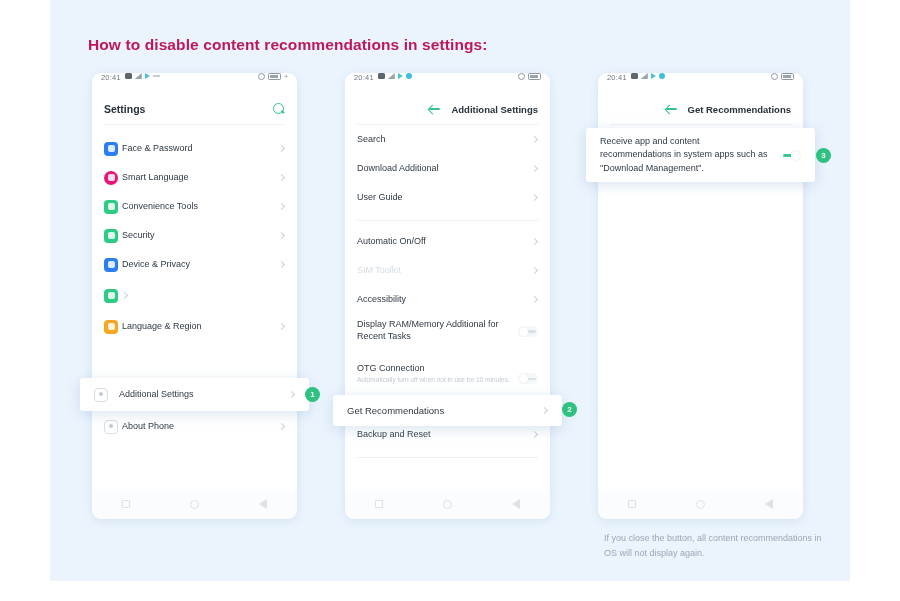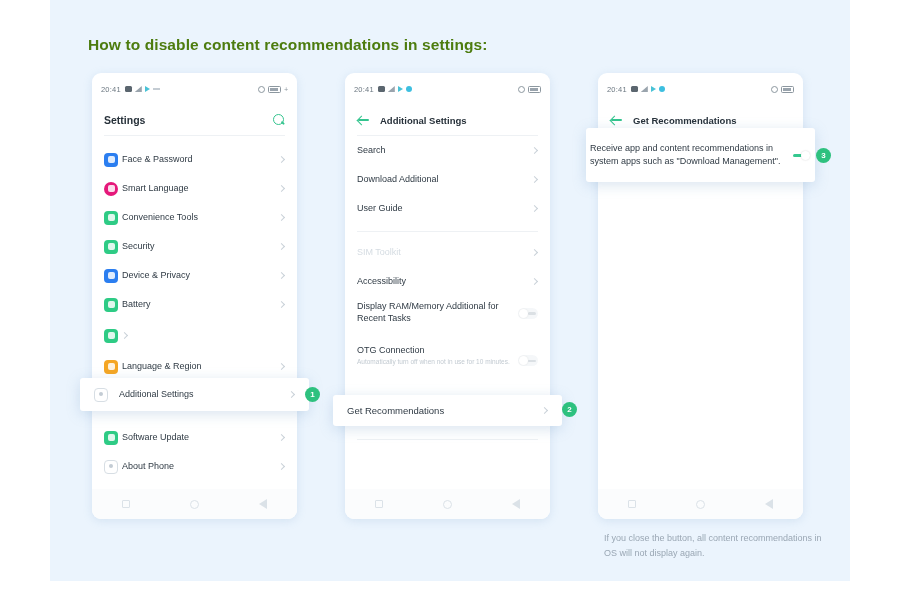--- a/index.html
+++ b/index.html
@@ -14,39 +14,39 @@
   
   .backdrop {
     position: absolute; left: 50px; top: 0px;
     width: 800px; height: 581px;
     background: #ebf4fd;
   }
 
   .heading {
     position: absolute; left: 88px; top: 36px;
     font-size: 15.5px; font-weight: bold; letter-spacing: .1px;
-    color: #4d7c0f;
+    color: #be185d;
   }
 
   
   .phone {
     position: absolute; top: 73px;
     width: 205px; height: 446px;
     background: #ffffff;
     border-radius: 9px;
     box-shadow: 0 2px 10px rgba(120,160,200,.20);
     overflow: hidden;
   }
   .phone.p1 { left: 92px; }
   .phone.p2 { left: 345px; }
   .phone.p3 { left: 598px; }
 
   .statusbar {
-    height: 21px; display: flex; align-items: center;
-    padding: 16px 9px; font-size: 7.5px; color: #7d8893;
+    height: 21px; display: flex; align-items: flex-start;
+    padding: 0 9px; font-size: 7.5px; color: #7d8893;
   }
   .sb-time { font-size: 7.5px; color: #6b7780; letter-spacing: .2px; }
   .sb-icons { display: flex; align-items: center; gap: 3px; margin-left: 4px; }
   .sb-right { margin-left: auto; display: flex; align-items: center; gap: 3px; }
   .sbi { display:inline-block; }
   .sbi.cam { width: 7px; height: 6px; background: #5b666f; border-radius: 1.5px; }
   .sbi.sig { width: 7px; height: 6px; background: #9aa4ad;
              clip-path: polygon(0 100%,100% 0,100% 100%); }
   .sbi.play { width: 0; height: 0; border-left: 5px solid #49c2d6;
               border-top: 3px solid transparent; border-bottom: 3px solid transparent; }
@@ -54,21 +54,21 @@
   .sbi.dash { width: 7px; height: 1.5px; background: #c4ccd3; }
   .sbi.alarm { width: 7px; height: 7px; border: 1px solid #8c979f; border-radius: 50%; }
   .sbi.batt { width: 13px; height: 7px; border: 1px solid #8c979f; border-radius: 1.5px;
               position: relative; }
   .sbi.batt::after { content:""; position:absolute; left:1px; top:1px;
               width:8px; height:3px; background:#9aa4ad; }
   .sbi.plus { font-size: 7px; color: #8c979f; line-height: 1; }
 
   .apptitle {
     display: flex; align-items: center; height: 30px;
-    padding: 0 12px; gap: 10px;
+    padding: 0 12px; gap: 10px; justify-content: flex-end;
   }
   .apptitle .ttxt { font-size: 10.5px; font-weight: bold; color: #27313a; }
   .apptitle.centered .ttxt { font-size: 9.5px; }
   .back-arrow {
     width: 13px; height: 13px; position: relative; flex: none;
   }
   .back-arrow::before {
     content: ""; position: absolute; left: 1px; top: 5.5px;
     width: 11px; height: 1.6px; background: #33c48e; border-radius: 1px;
   }
@@ -154,21 +154,21 @@
   .callout {
     position: absolute; background: #ffffff;
     box-shadow: 0 3px 14px rgba(110,150,195,.26);
     border-radius: 3px; z-index: 20;
   }
   .callout.c1 { left: 80px; top: 378px; width: 229px; height: 33px;
                 display: flex; align-items: center; gap: 11px; padding: 0 14px; }
   .callout.c2 { left: 333px; top: 395px; width: 229px; height: 31px;
                 display: flex; align-items: center; padding: 0 14px; }
   .callout.c3 { left: 586px; top: 128px; width: 229px; height: 54px;
-                display: flex; align-items: center; padding: 0 4px; gap: 10px; }
+                display: flex; align-items: center; padding: 0 14px; gap: 10px; }
   .callout .ctxt { font-size: 9px; color: #2f3a44; flex: 1; line-height: 1.45; }
   .callout.c2 .ctxt { font-size: 9.5px; }
 
   .badge {
     position: absolute; width: 15px; height: 15px; border-radius: 50%;
     background: #2ec17f; color: #ffffff; font-size: 8px; font-weight: bold;
     display: flex; align-items: center; justify-content: center;
     z-index: 25; line-height: 1;
   }
   .badge.b1 { left: 305px; top: 387px; }
@@ -231,25 +231,20 @@
       <div class="row">
         <span class="ic" style="background:#2ecb85"></span>
         <span class="label">Security</span>
         <span class="chev"></span>
       </div>
       <div class="row">
         <span class="ic" style="background:#2b7ef0"></span>
         <span class="label">Device &amp; Privacy</span>
         <span class="chev"></span>
       </div>
-      <div class="row">
-        <span class="ic" style="background:#2ecb85"></span>
-        <span class="label">Battery</span>
-        <span class="chev"></span>
-      </div>
       <div class="row" style="min-height:33px">
         <span class="ic" style="background:#2ecb85"></span>
         <span class="chev"></span>
       </div>
       <div class="row">
         <span class="ic" style="background:#f5a623"></span>
         <span class="label">Language &amp; Region</span>
         <span class="chev"></span>
       </div>
 
@@ -307,20 +302,24 @@
       </div>
       <div class="row">
         <span class="label">User Guide</span>
         <span class="chev"></span>
       </div>
 
       <div style="height:8px"></div>
       <div class="divider"></div>
       <div style="height:6px"></div>
 
+      <div class="row">
+        <span class="label">Automatic On/Off</span>
+        <span class="chev"></span>
+      </div>
       <div class="row disabled">
         <span class="label">SIM Toolkit</span>
         <span class="chev"></span>
       </div>
       <div class="row">
         <span class="label">Accessibility</span>
         <span class="chev"></span>
       </div>
 
       <div class="row" style="min-height:34px">

